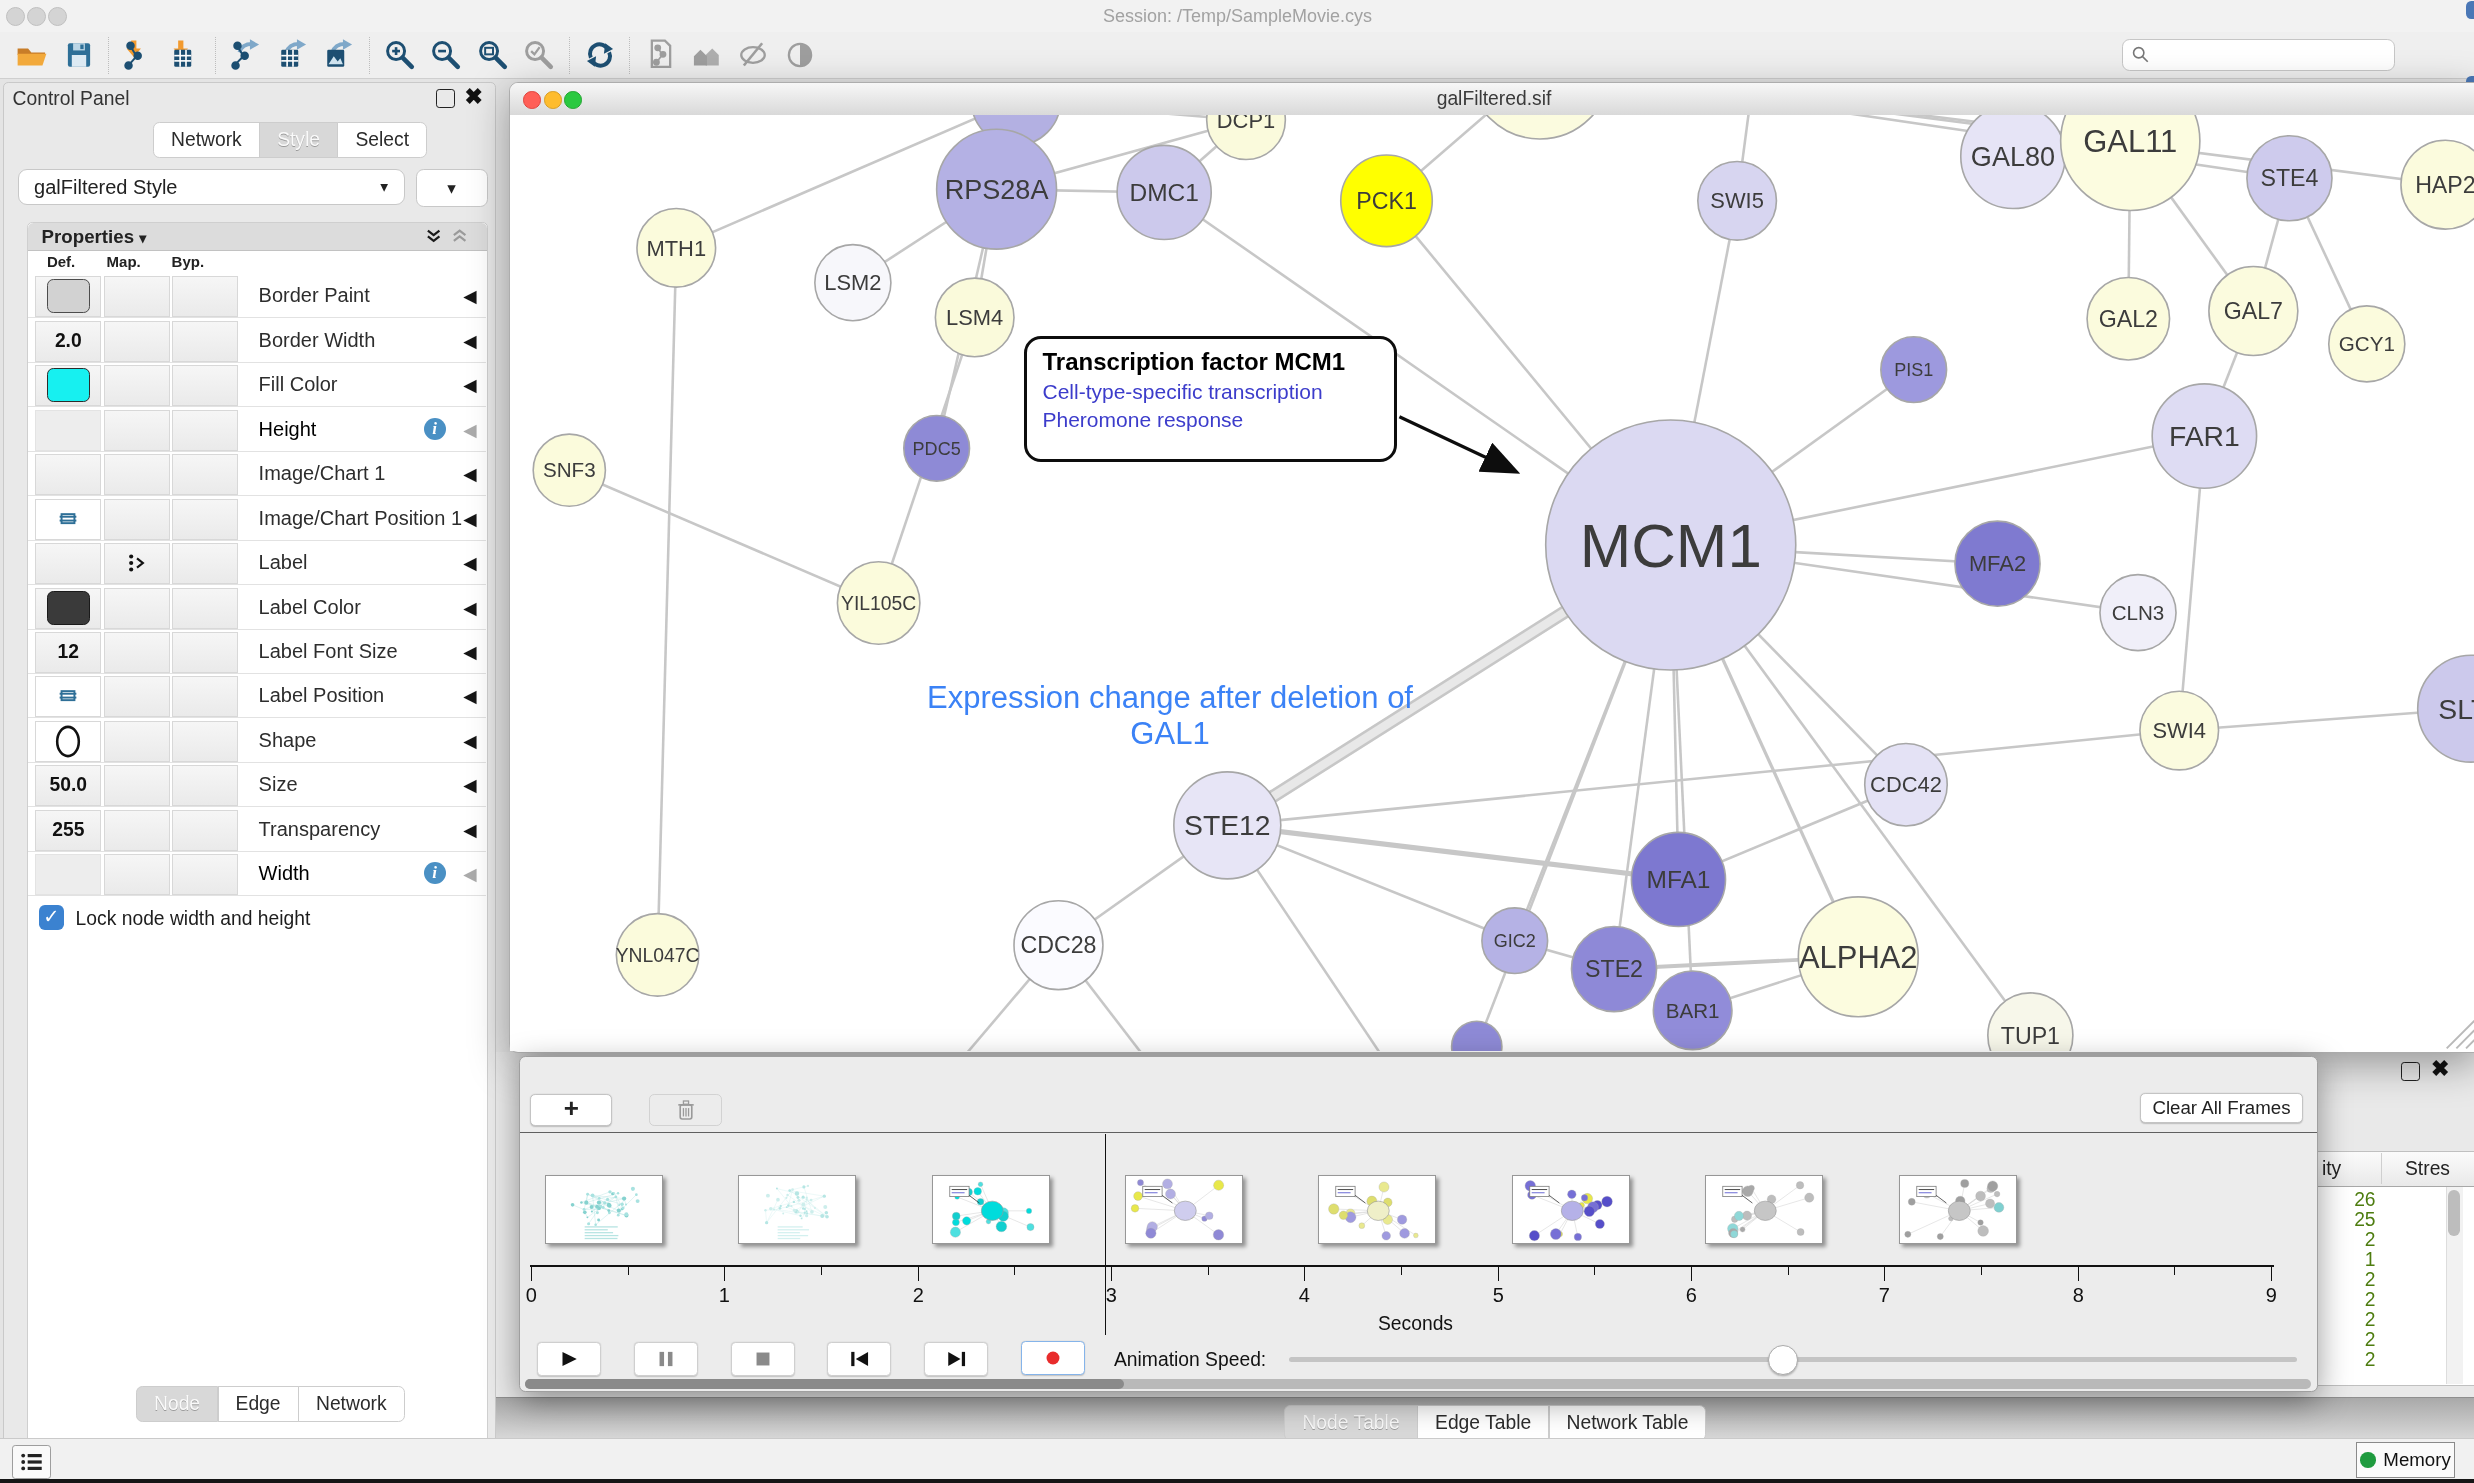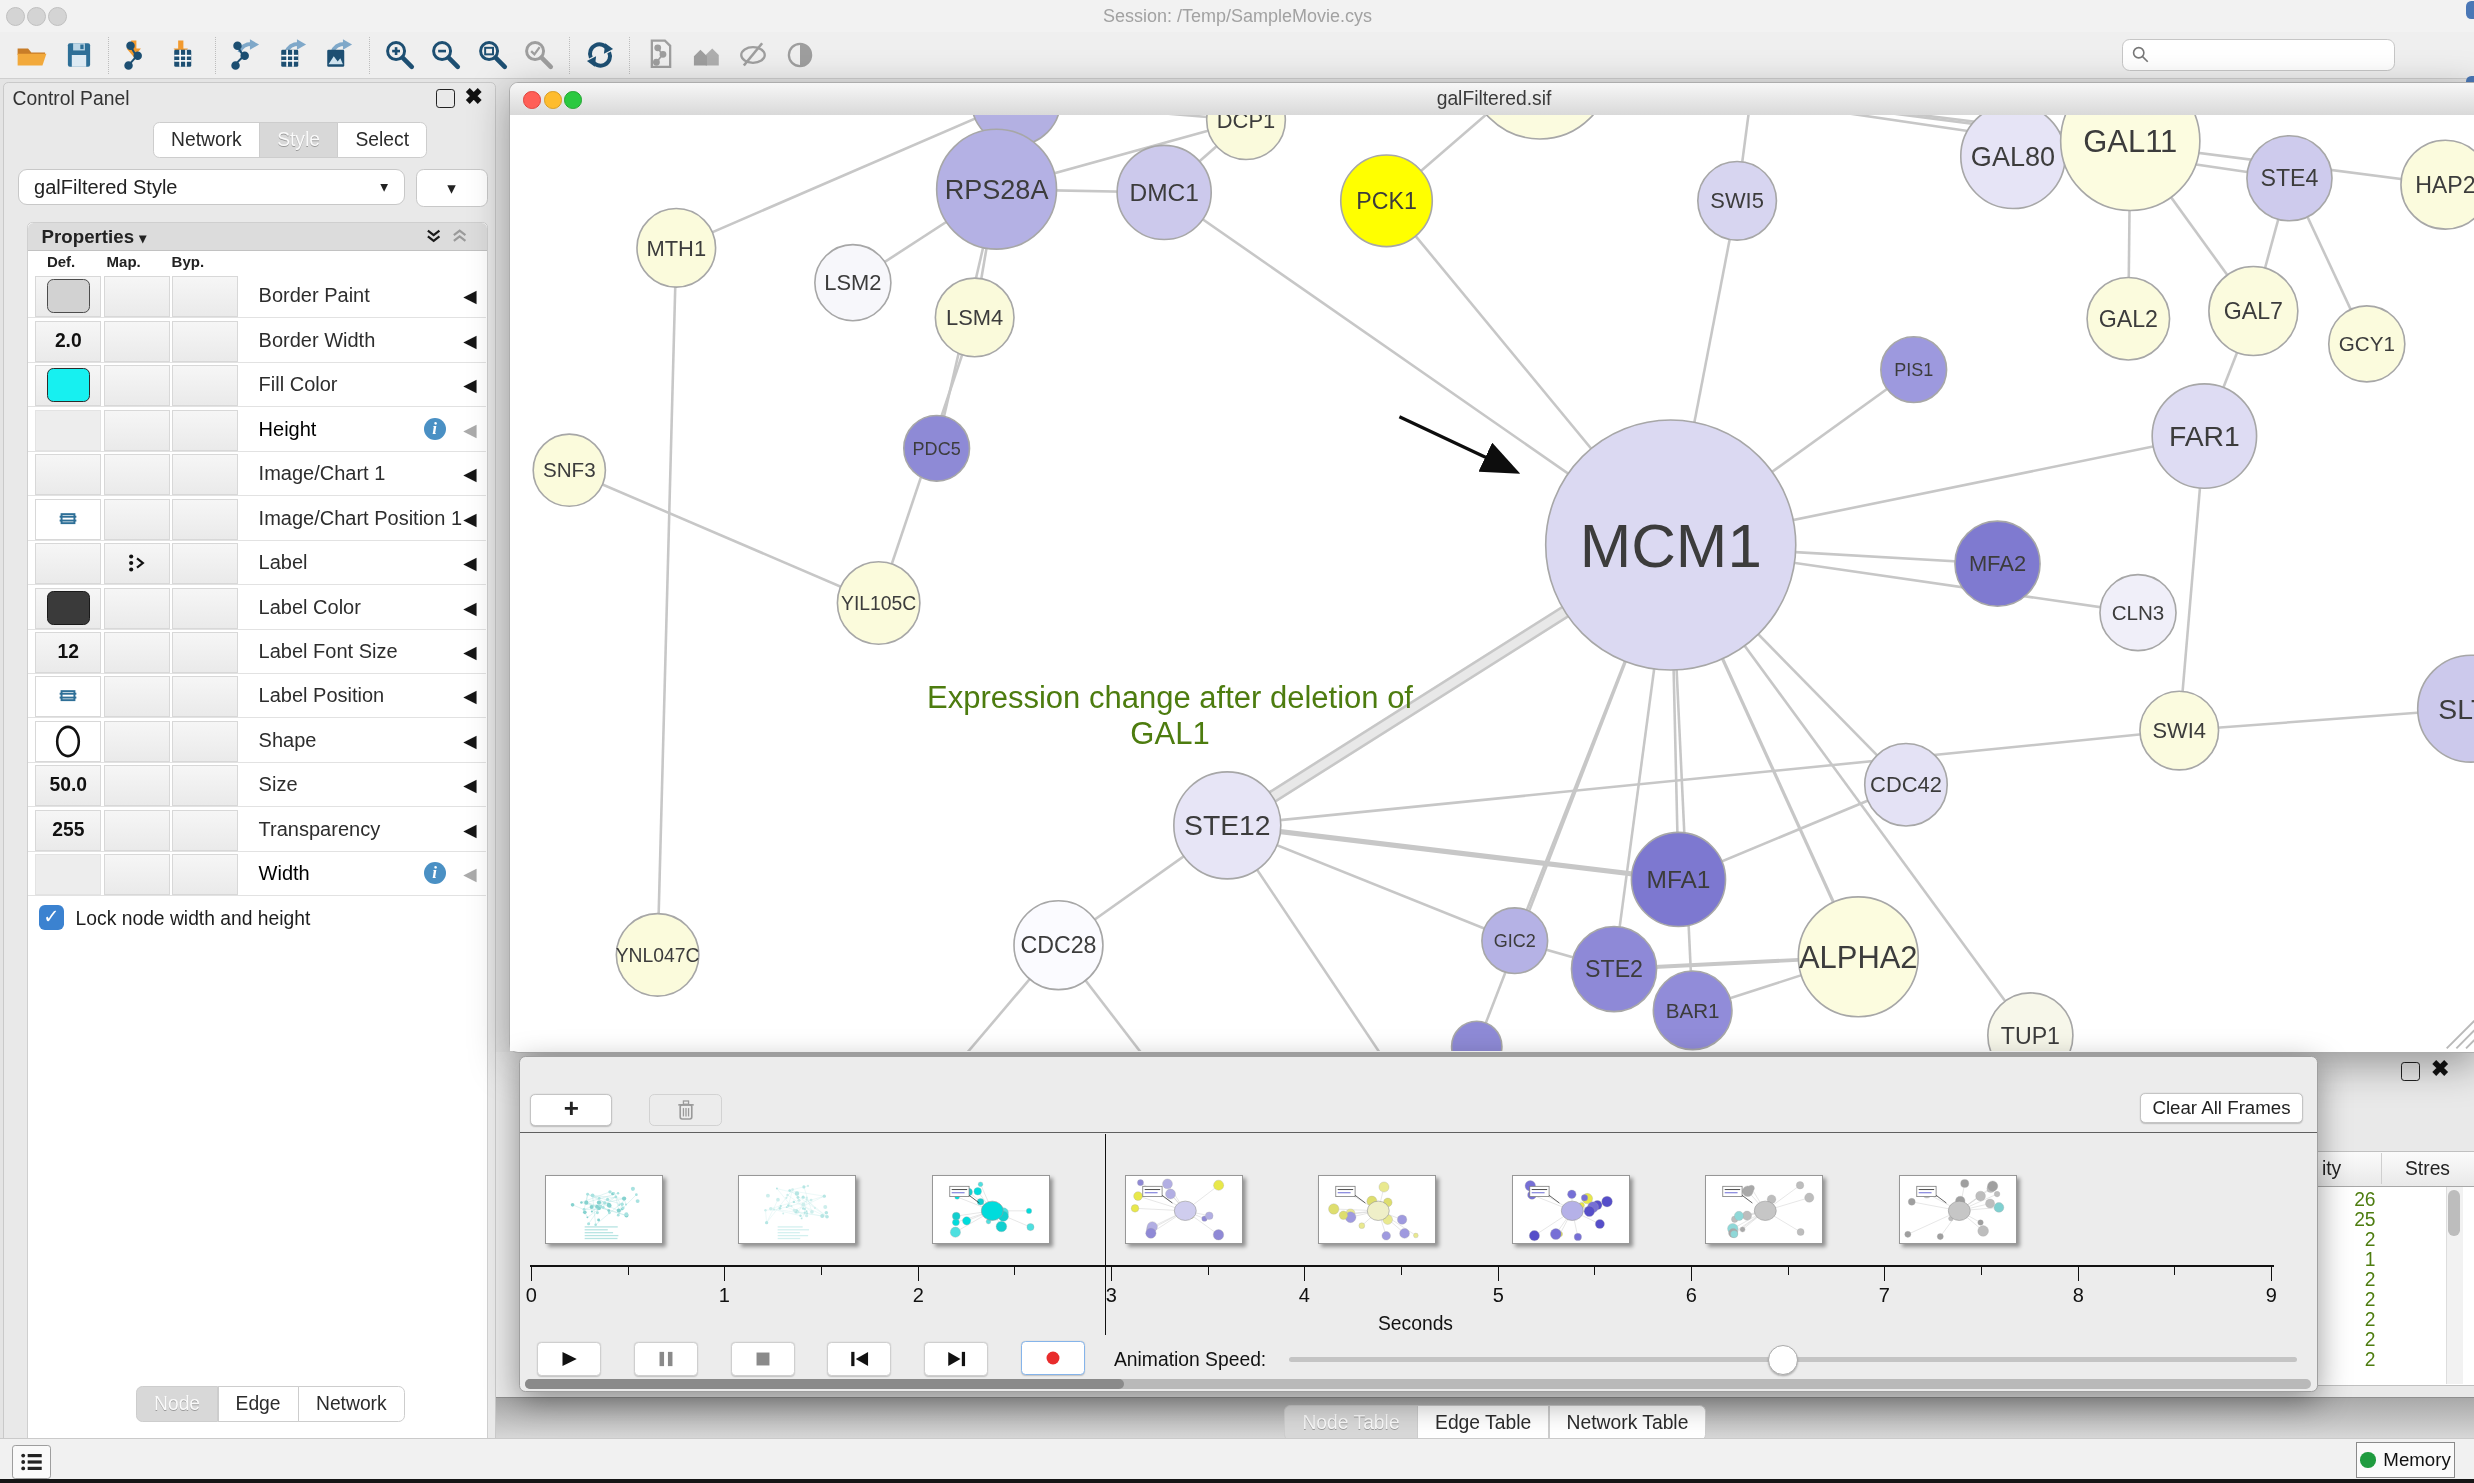--- a/index.html
+++ b/index.html
@@ -60,21 +60,21 @@
            box-shadow:0 11.6px 39px rgba(0,0,0,.35);border:0.6px solid #adadad;}
   .titlebar{position:absolute;left:0;top:0;width:100%;height:32px;background:linear-gradient(#f7f7f7,#d9d9d9);
             border-bottom:0.6px solid #b5b5b5;border-radius:8.4px 0 0 0;}
   .titlebar .t-title{position:absolute;width:100%;text-align:center;top:5.2px;font-size:19.3px;color:#3a3a3a;}
   .light{position:absolute;top:8.4px;width:15.5px;height:15.5px;border-radius:50%;}
   #net-canvas{position:absolute;left:0;top:32px;width:1967px;height:936px;overflow:hidden;background:#fff;}
   #annotation{position:absolute;left:514px;top:221px;width:373px;height:126px;background:#fff;border:3.9px solid #0d0d0d;
               border-radius:17px;box-sizing:border-box;padding:9px 15.5px;}
   #annotation .a-title{font-size:24px;font-weight:bold;color:#000;}
   #annotation .a-link{font-size:21px;color:#3c3ccb;margin-top:3.9px;}
-  #net-caption{position:absolute;left:383px;top:565px;width:554px;text-align:center;font-size:31px;color:#4d7c0f;}
+  #net-caption{position:absolute;left:383px;top:565px;width:554px;text-align:center;font-size:31px;color:#3b82f6;}
   
   #south-panel{left:496px;top:1052px;width:1979px;height:387px;background:#e9e9e9;}
   #table-frag{left:2317px;top:1151px;width:159px;height:233px;background:#fff;border:1.3px solid #c0c0c0;}
   #tf-header{position:absolute;left:0;top:0;width:100%;height:34px;background:linear-gradient(#fbfbfb,#e9e9e9);
              border-bottom:1.3px solid #a8a8a8;font-size:19.3px;color:#222;}
   .tf-val{position:absolute;width:55px;text-align:right;font-size:19.3px;color:#4d7c0f;}
   #tf-scroll{position:absolute;left:128px;top:35px;width:15.5px;height:197px;background:#f2f2f2;border-left:0.6px solid #ddd;}
   #tf-thumb{position:absolute;left:1.3px;top:2.6px;width:11.6px;height:46px;background:#bdbdbd;border-radius:5.8px;}
   #south-tabs-bar{left:496px;top:1397px;width:1979px;height:41px;background:linear-gradient(#a9a9a9,#d8d8d8);
                   border-top:1.3px solid #8f8f8f;}
@@ -670,20 +670,25 @@
           <text x="229" y="1313.5" text-anchor="middle" font-size="30" fill="#3c3c3c">YNL047C</text>
           <circle cx="1500" cy="1445" r="39" fill="#8e8ad6" stroke="#a7a7a7" stroke-width="2.5"></circle>
         </g>
       <line x1="1380" y1="468" x2="1554" y2="550" stroke="#0d0d0d" stroke-width="5" marker-end="url(#arrowhead)"></line>
       <g stroke="#b9b9b9" stroke-width="3">
         <line x1="3005" y1="1448" x2="3048" y2="1405"></line>
         <line x1="3020" y1="1448" x2="3048" y2="1420"></line>
         <line x1="3035" y1="1448" x2="3048" y2="1435"></line>
       </g>
     </svg>
+    <div id="annotation">
+      <div class="a-title">Transcription factor MCM1</div>
+      <div class="a-link">Cell-type-specific transcription</div>
+      <div class="a-link">Pheromone response</div>
+    </div>
     <div id="net-caption">Expression change after deletion of GAL1</div>
   </div>
 </div>
 
 <div class="abs" id="cyanimator">
   <div id="cy-toolbar">
     <div class="cy-btn" style="left:10.3px;top:5.2px;width:80px;">
       <span style="font-size:26px;font-weight:bold;margin-top:-3.9px;">+</span>
     </div>
     <div class="cy-btn" style="left:129px;top:5.2px;width:71px;background:#ececec;border-color:#d2d2d2;box-shadow:none;">

